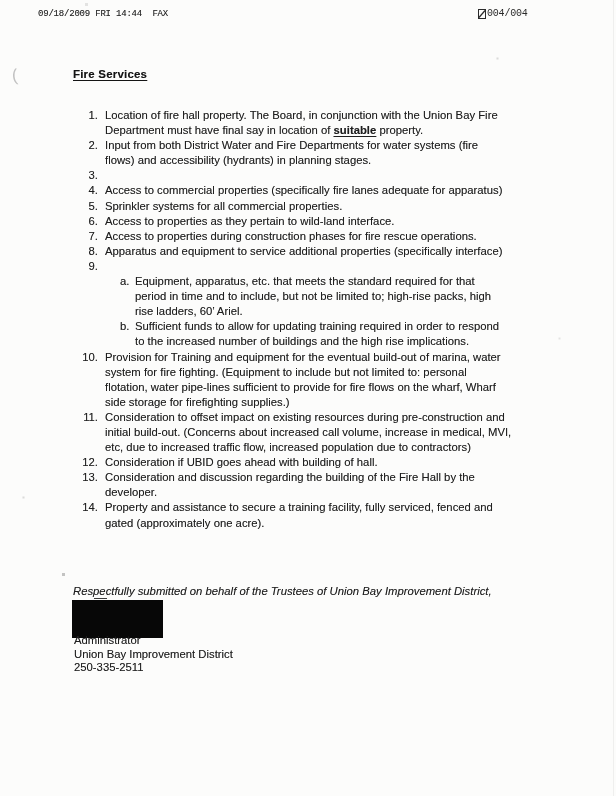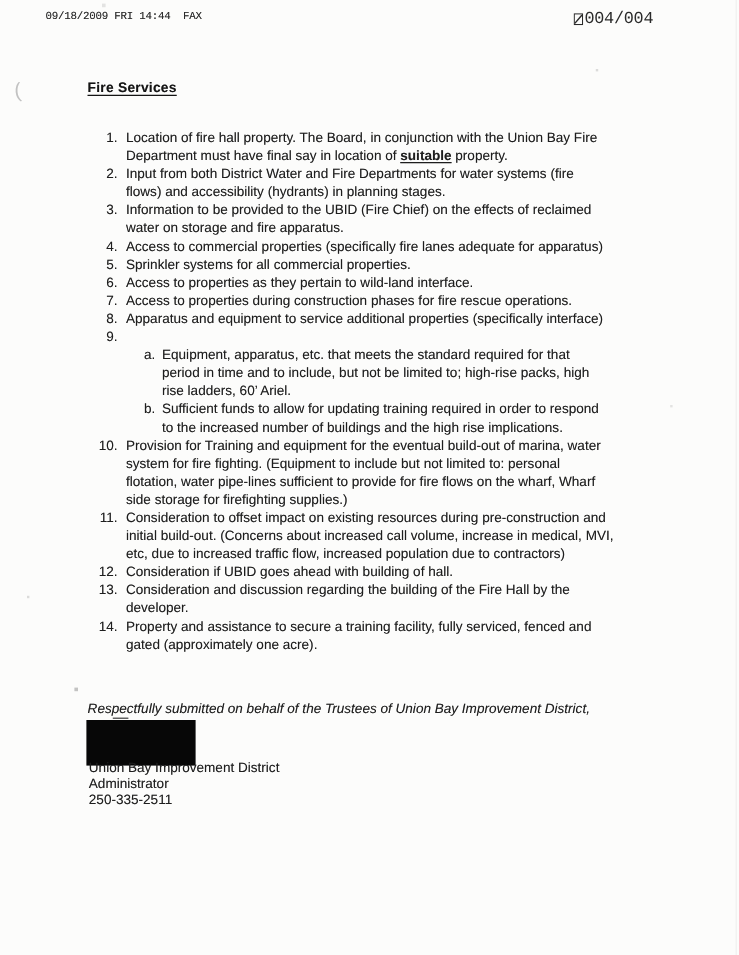--- a/index.html
+++ b/index.html
@@ -25,21 +25,21 @@
     text-align: right;
   }
   .fax-header-right {
     position: absolute;
     left: 478px;
     top: 8px;
     display: flex;
     align-items: center;
     gap: 1px;
     font-family: "Liberation Mono", monospace;
-    font-size: 14px;
+    font-size: 10px;
     letter-spacing: -0.2px;
     color: #2a2a2a;
   }
   .fax-page-icon { display: inline-block; width: 8px; height: 10px; position: relative; }
   .fax-page-icon svg { display: block; }
   
   .doc-text { text-shadow: 0 0 0.5px rgba(40,40,40,0.45); }
   .doc-title {
     position: absolute;
     left: 73px;
@@ -154,22 +154,20 @@
         <span class="text"><span>Location of fire hall property. The Board, in conjunction with the Union Bay Fire
 Department must have final say in location of </span><span class="emph">suitable</span><span> property.</span></span>
       </div>
       <div class="row">
         <span class="marker">2.</span>
         <span class="text">Input from both District Water and Fire Departments for water systems (fire
 flows) and accessibility (hydrants) in planning stages.</span>
       </div>
       <div class="row">
         <span class="marker">3.</span>
-        <span class="text">Information to be provided to the UBID (Fire Chief) on the effects of reclaimed
-water on storage and fire apparatus.</span>
       </div>
       <div class="row">
         <span class="marker">4.</span>
         <span class="text">Access to commercial properties (specifically fire lanes adequate for apparatus)</span>
       </div>
       <div class="row">
         <span class="marker">5.</span>
         <span class="text">Sprinkler systems for all commercial properties.</span>
       </div>
       <div class="row">
@@ -225,22 +223,22 @@
         <span class="text">Property and assistance to secure a training facility, fully serviced, fenced and
 gated (approximately one acre).</span>
       </div>
     </div>
 
   <p class="closing-line doc-text">Respectfully submitted on behalf of the Trustees of Union Bay Improvement District,</p>
 
   <div class="redaction"></div>
 
   <div class="signature-block doc-text">
+    <div>Administrator</div>
     <div>Union Bay Improvement District</div>
-    <div>Administrator</div>
     <div>250-335-2511</div>
   </div>
 
   <span class="artifact-paren">(</span>
   <span class="artifact-underline"></span>
   <span class="artifact-speck"></span>
   <span class="edge-shade"></span>
 
 </div>
 

